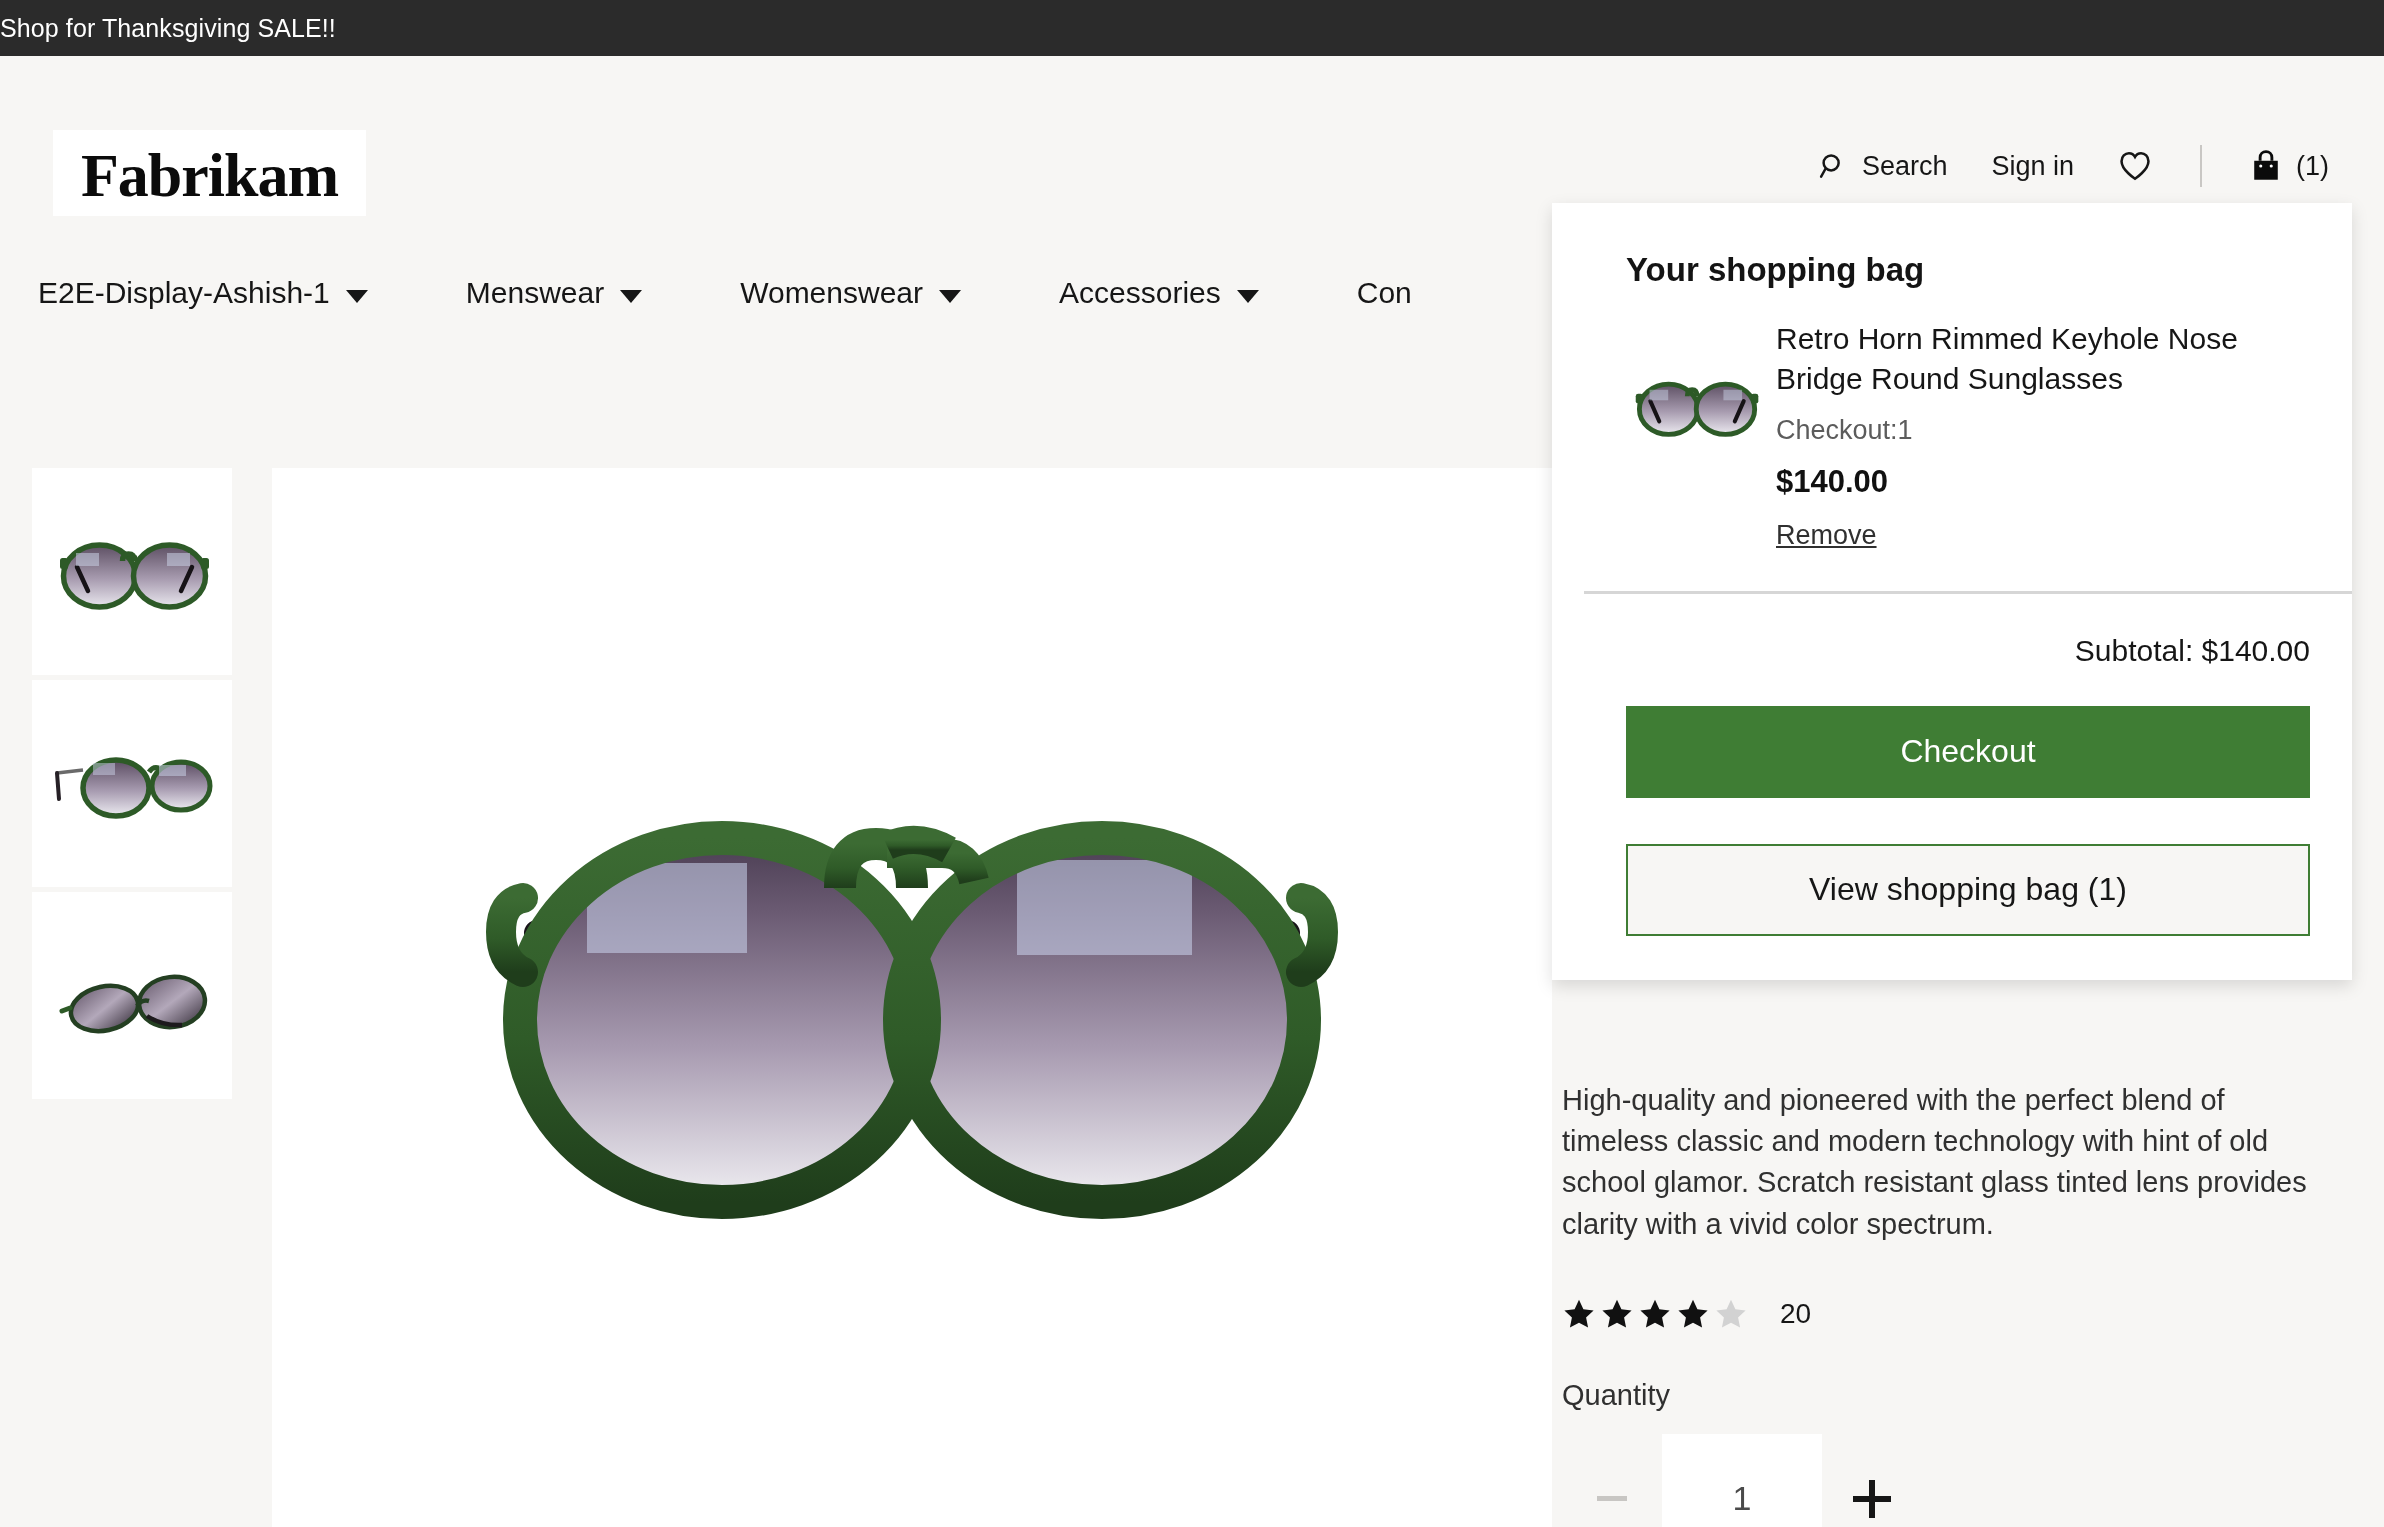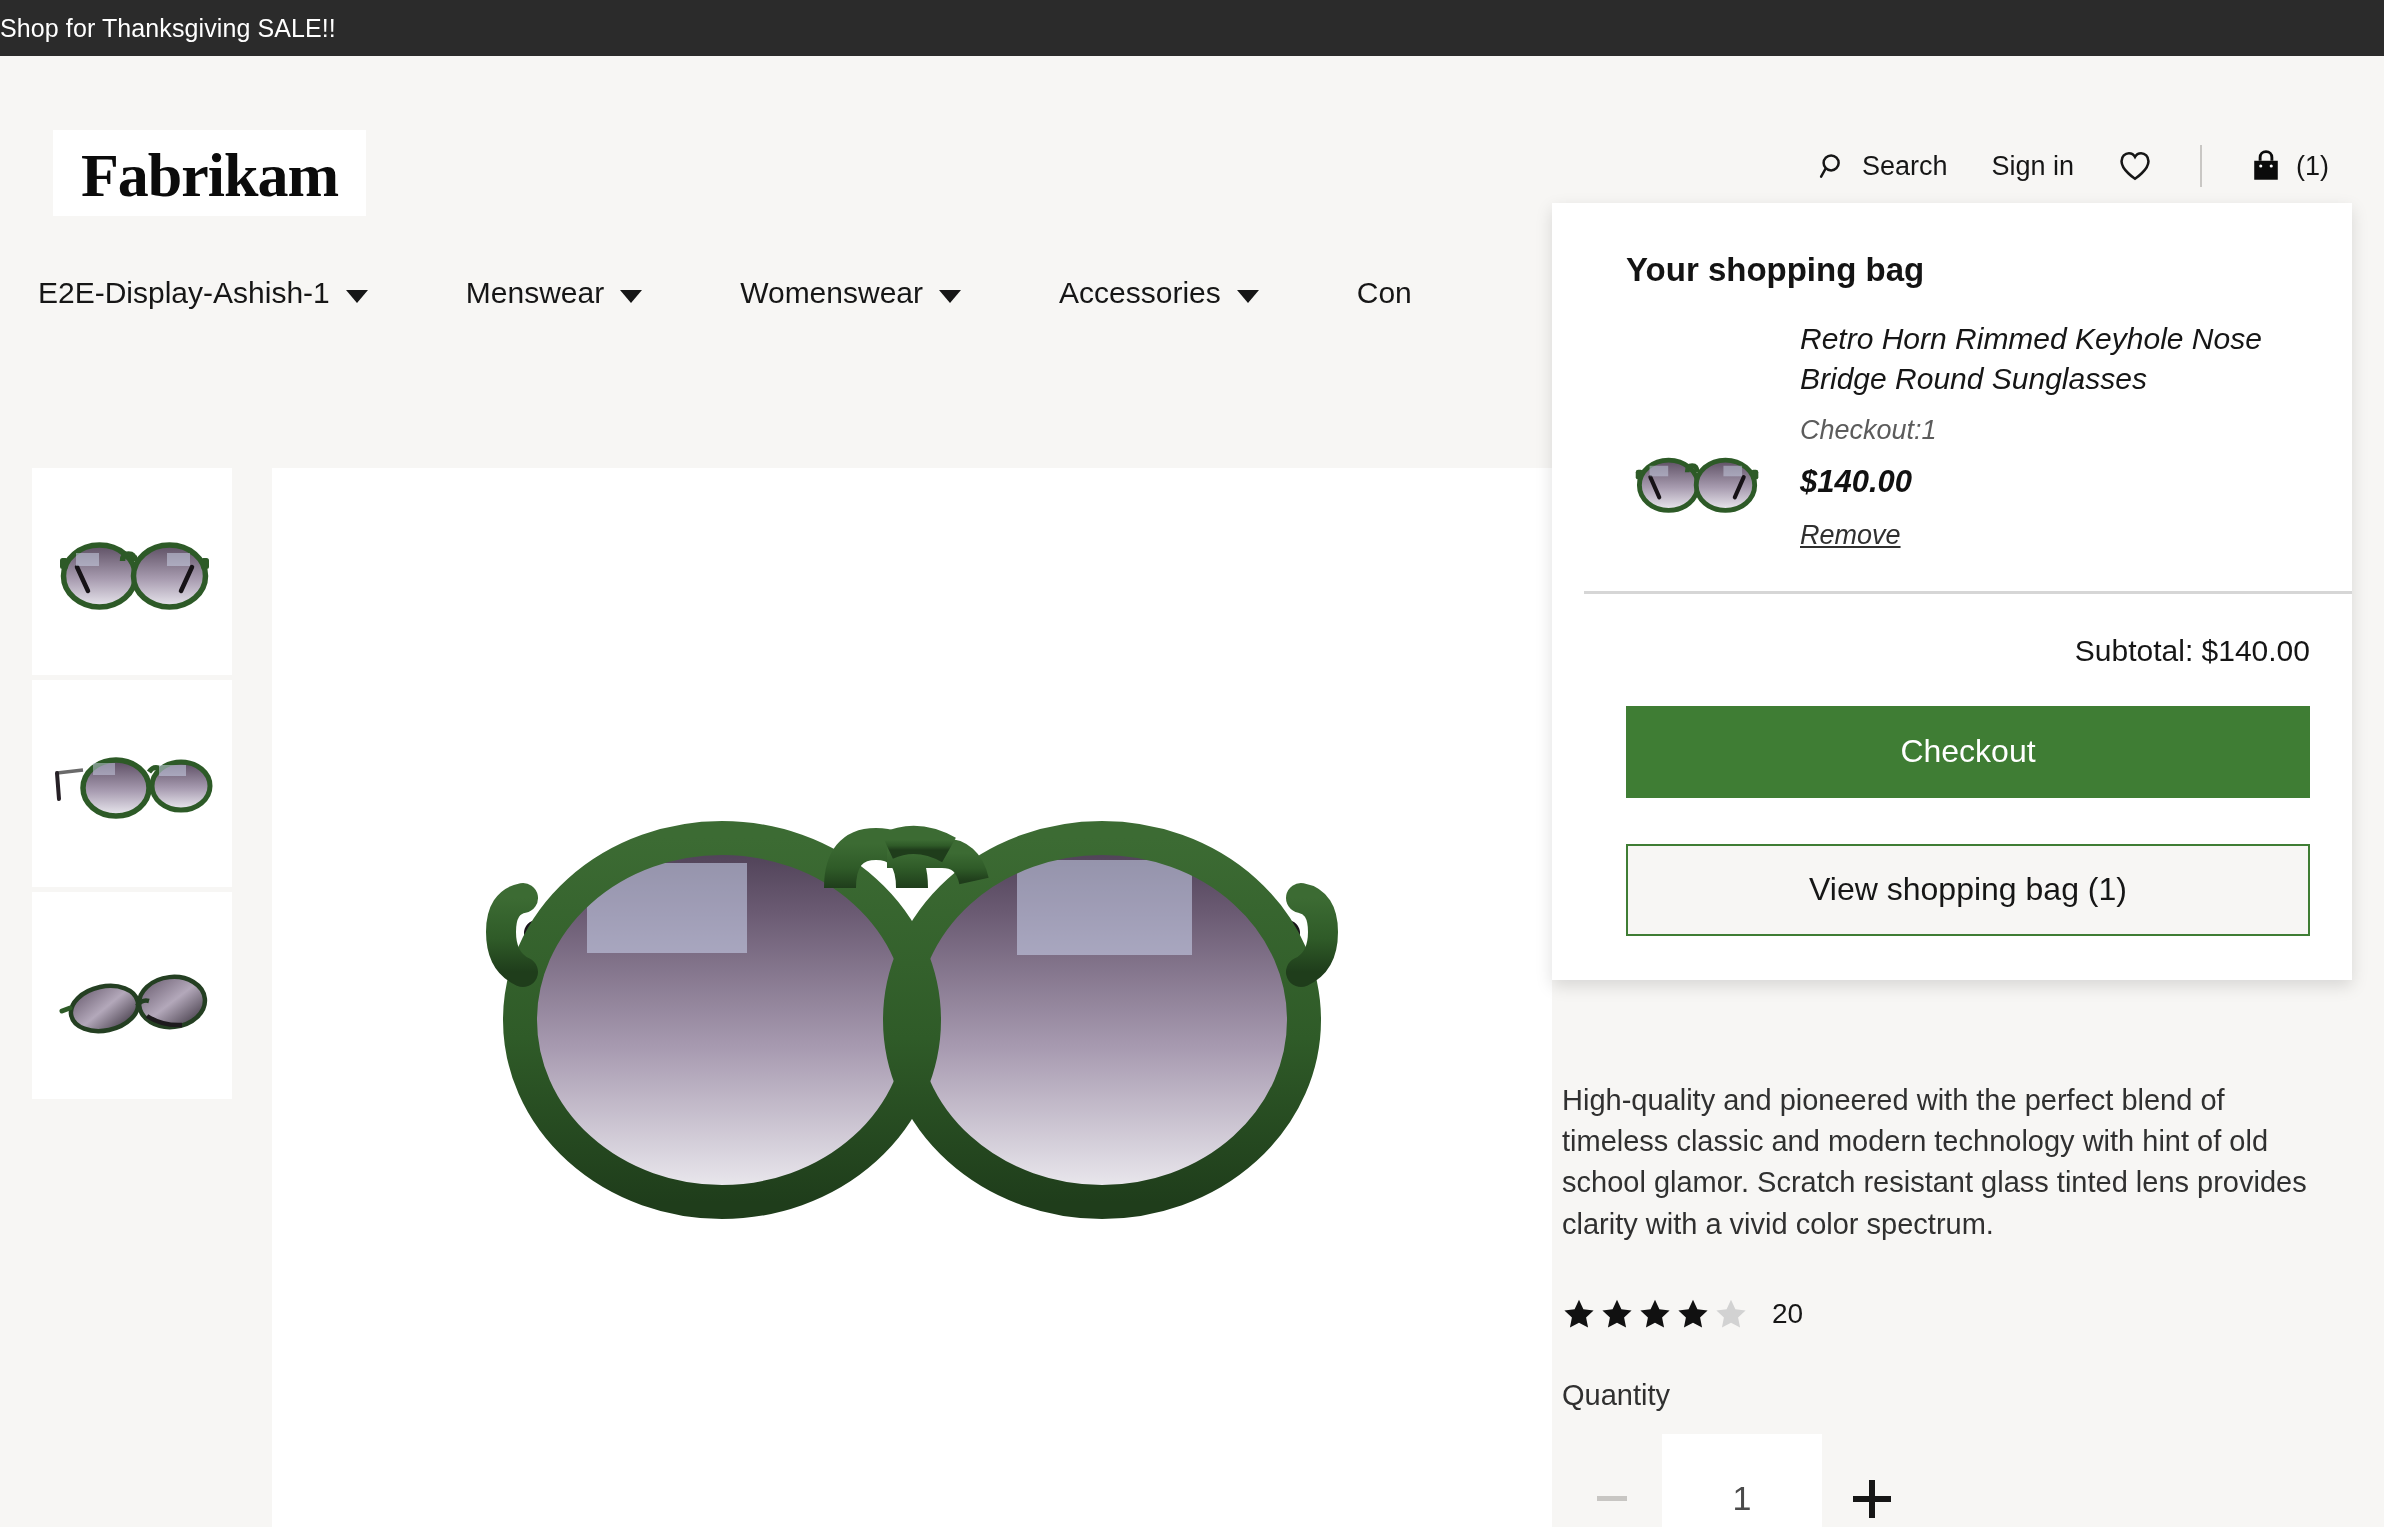--- a/index.html
+++ b/index.html
@@ -161,21 +161,21 @@
   }
   .product-desc {
     font-size: 29px;
     line-height: 1.42;
     color: #303030;
     width: 770px;
   }
   .rating-row {
     display: flex;
     align-items: center;
-    gap: 16px;
+    gap: 24px;
     margin-top: 52px;
     text-align: right;
   }
   .stars { display: flex; gap: 4px; }
   .star { width: 34px; height: 34px; }
   .rating-count { font-size: 28px; color: #161616; margin-left: 8px; }
 
   .qty-label {
     margin-top: 48px;
     font-size: 29px;
@@ -234,23 +234,22 @@
   }
   .bag-title {
     font-size: 33px;
     font-weight: 700;
     color: #141414;
     padding: 48px 42px 0 42px;
   }
   .bag-lines { padding: 26px 42px 40px 42px; }
   .bag-line {
     display: flex;
-    gap: 36px;
-    align-items: flex-end;
-    font-style: italic;
+    gap: 12px;
+    align-items: flex-start;
   }
   .bag-thumb {
     width: 138px; height: 138px;
     flex: 0 0 138px;
     display: flex;
     align-items: center;
     justify-content: center;
     overflow: hidden;
     margin-top: 22px;
   }

